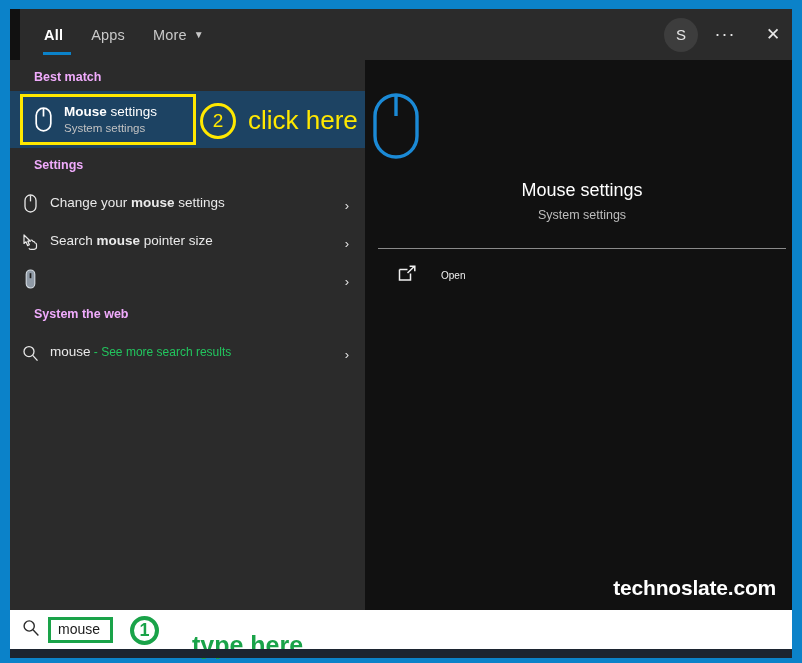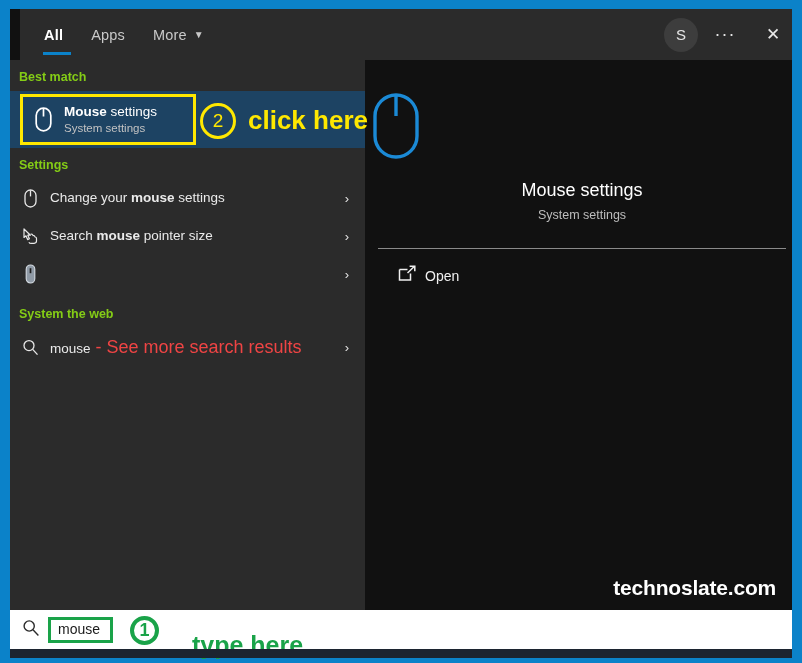--- a/index.html
+++ b/index.html
@@ -93,24 +93,24 @@
   .hdr-btn.dots { font-size: 18px; letter-spacing: 1px; }
 
   
   #left-pane {
     position: absolute;
     left: 0; top: 51px;
     width: 355px; height: 550px;
     background: #2b2b2b;
   }
   .section-head {
-    padding: 10px 0 7px 9px;
+    padding: 10px 0 7px 24px;
     font-size: 12.5px;
     font-weight: bold;
-    color: #84cc16;
+    color: #f0abfc;
   }
 
   
   #best-row {
     position: relative;
     width: 355px; height: 57px;
     background: #1d4363;
   }
   #best-inner {
     position: absolute;
@@ -139,30 +139,30 @@
     border-radius: 50%;
     color: #ffe800;
     font-size: 19px;
     display: flex; align-items: center; justify-content: center;
     cursor: default;
   }
   #click-here {
     position: absolute;
     left: 238px; top: 14px;
     font-size: 26px;
-    font-weight: bold;
+    font-weight: normal;
     color: #ffe800;
     white-space: nowrap;
   }
 
   
   .list-item {
     position: relative;
     display: flex;
-    align-items: center;
+    align-items: flex-end;
     width: 355px;
     min-height: 38px;
     padding: 4px 0;
     cursor: default;
   }
   .list-item .li-icon {
     width: 40px;
     min-width: 40px;
     display: flex;
     justify-content: center;
@@ -218,22 +218,22 @@
     background: #8a8a8a;
   }
   #open-row {
     display: flex;
     align-items: center;
     margin-top: 16px;
     padding-left: 26px;
     cursor: default;
   }
   #open-row .open-label {
-    margin-left: 8px;
-    font-size: 14px;
+    margin-left: 24px;
+    font-size: 10px;
     color: #f0f0f0;
   }
 
   
   #watermark {
     position: absolute;
     right: 16px; bottom: 10px;
     font-size: 21px;
     font-weight: bold;
     color: #ffffff;
@@ -392,21 +392,21 @@
 
       <div class="section-head" style="padding-top:14px">System the web</div>
 
       <div class="list-item">
         <div class="li-icon">
           <svg width="17" height="17" viewBox="0 0 17 17">
             <circle cx="7" cy="6.6" r="5" fill="none" stroke="#e8e8e8" stroke-width="1.3"></circle>
             <line x1="10.7" y1="10.4" x2="15.5" y2="15.6" stroke="#e8e8e8" stroke-width="1.3"></line>
           </svg>
         </div>
-        <div class="li-label"><span>mouse</span><span style="font-size:18px;color:#ef4444"> - See more search results</span></div>
+        <div class="li-label"><span>mouse</span><span style="font-size:12px;color:#22c55e"> - See more search results</span></div>
         <div class="chev">›</div>
       </div>
     </div>
 
     <div id="right-pane">
       <div id="preview-card">
         <div id="big-mouse">
           <svg width="48" height="68" viewBox="0 0 48 68">
             <rect x="3" y="3" width="42" height="62" rx="21" fill="none" stroke="#1b8ad6" stroke-width="3.4"></rect>
             <line x1="24" y1="4" x2="24" y2="24" stroke="#1b8ad6" stroke-width="3.4"></line>

